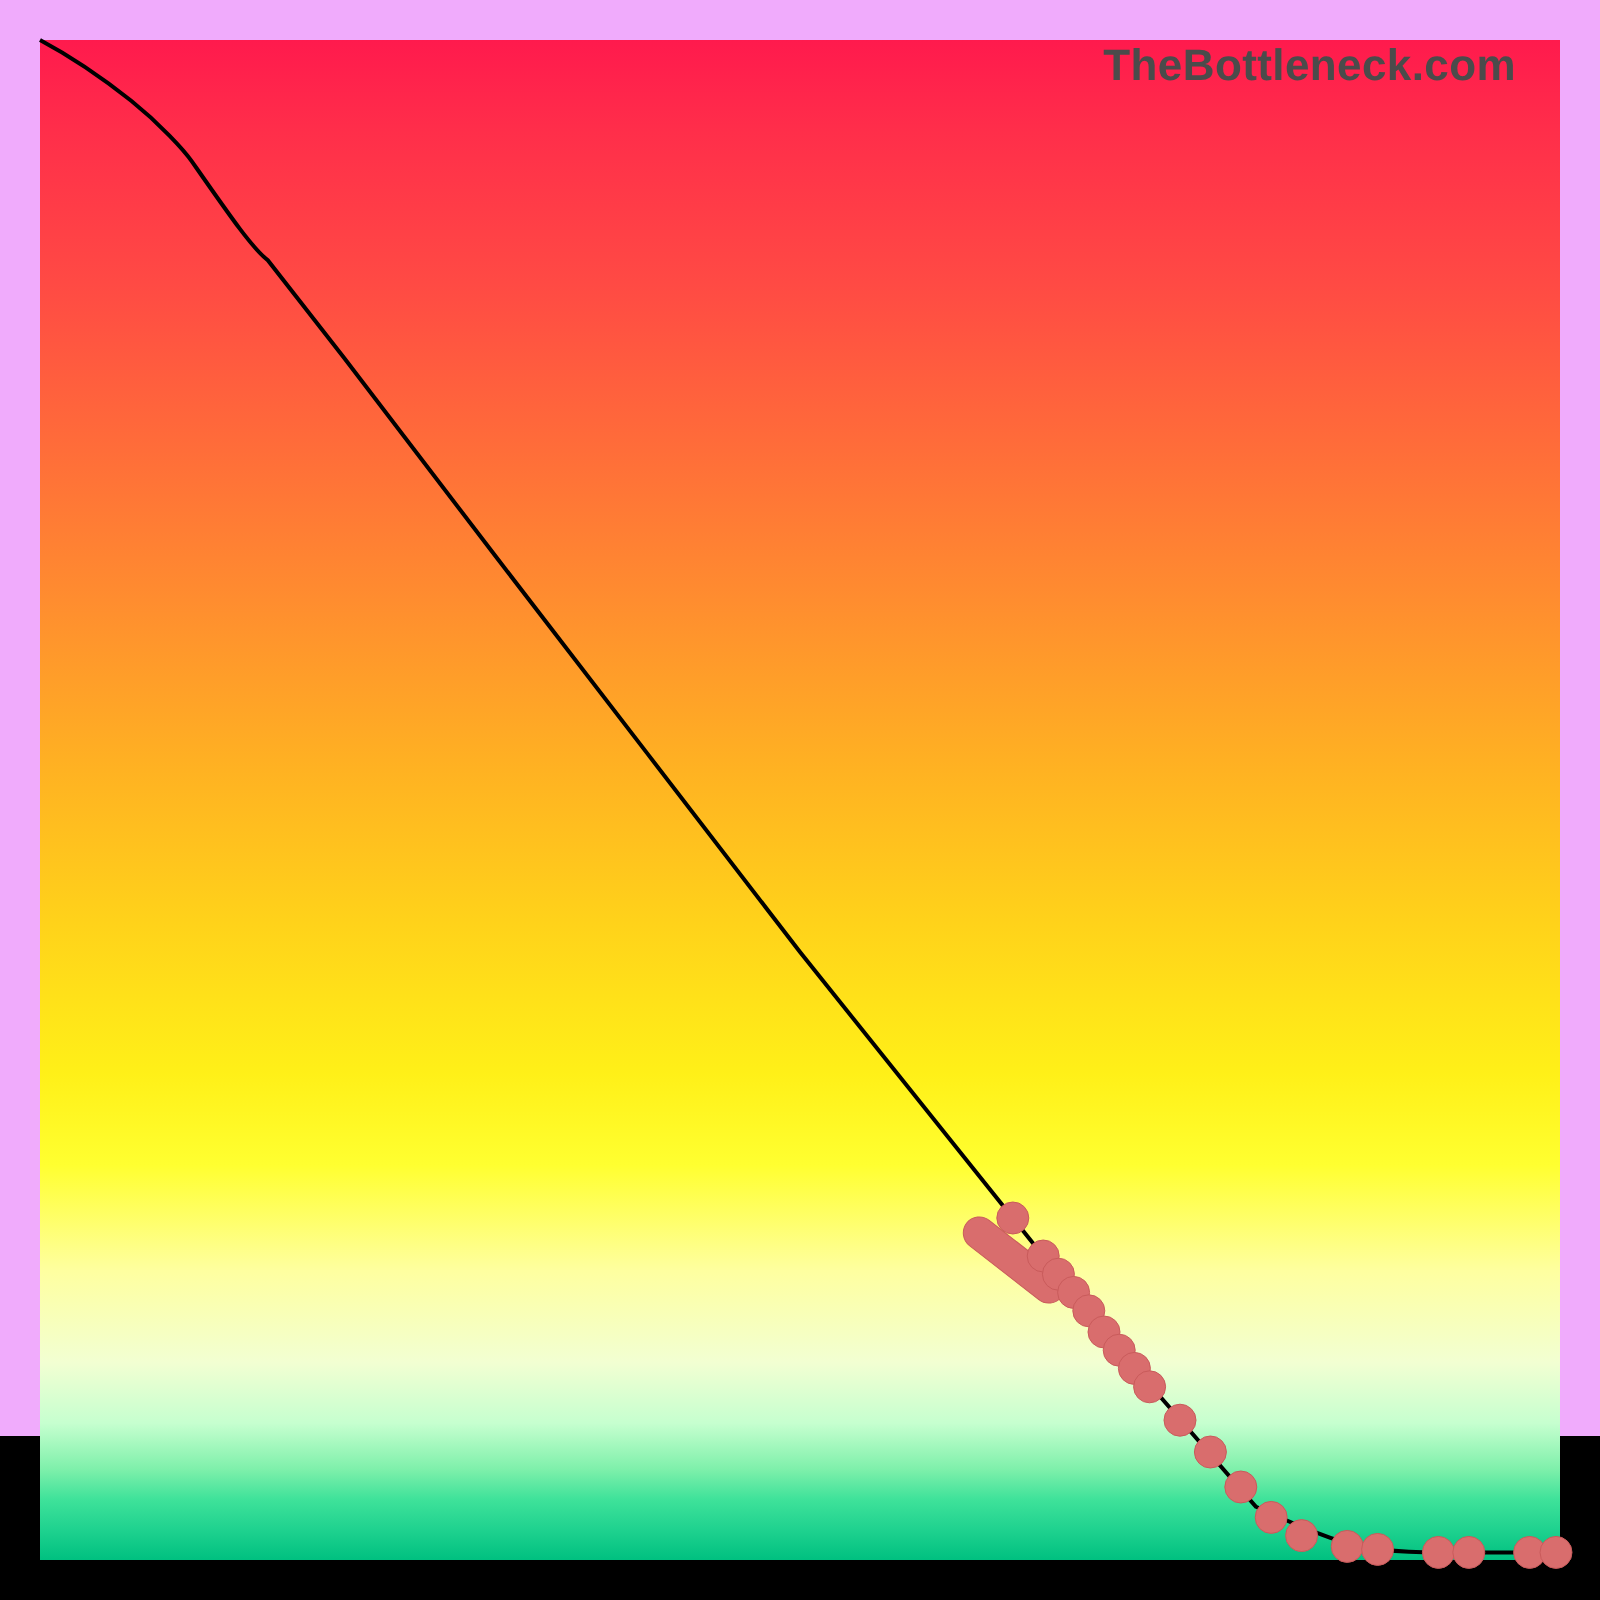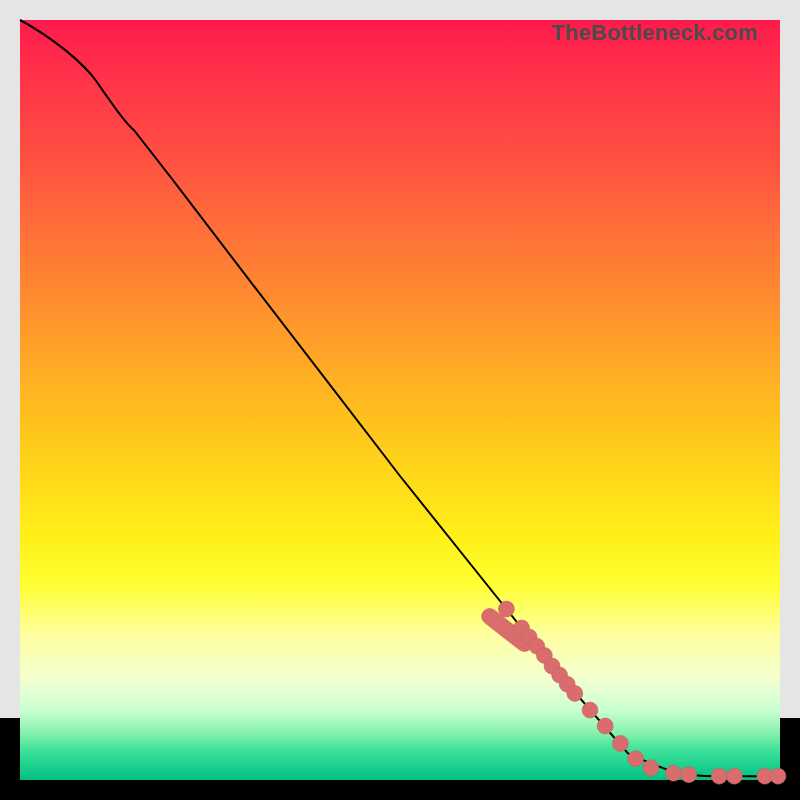--- a/index.html
+++ b/index.html
@@ -10,21 +10,21 @@
     background: #000;
     overflow: hidden;
     font-family: Arial, Helvetica, sans-serif;
   }
   .frame {
     position: absolute;
     left: 0;
     top: 0;
     width: 800px;
     height: 718px;
-    background: #e5e5e5;
+    background: #f0abfc;
   }
   .plot {
     position: absolute;
     left: 20px;
     top: 20px;
     width: 760px;
     height: 760px;
     
     background: linear-gradient(
       to bottom,

